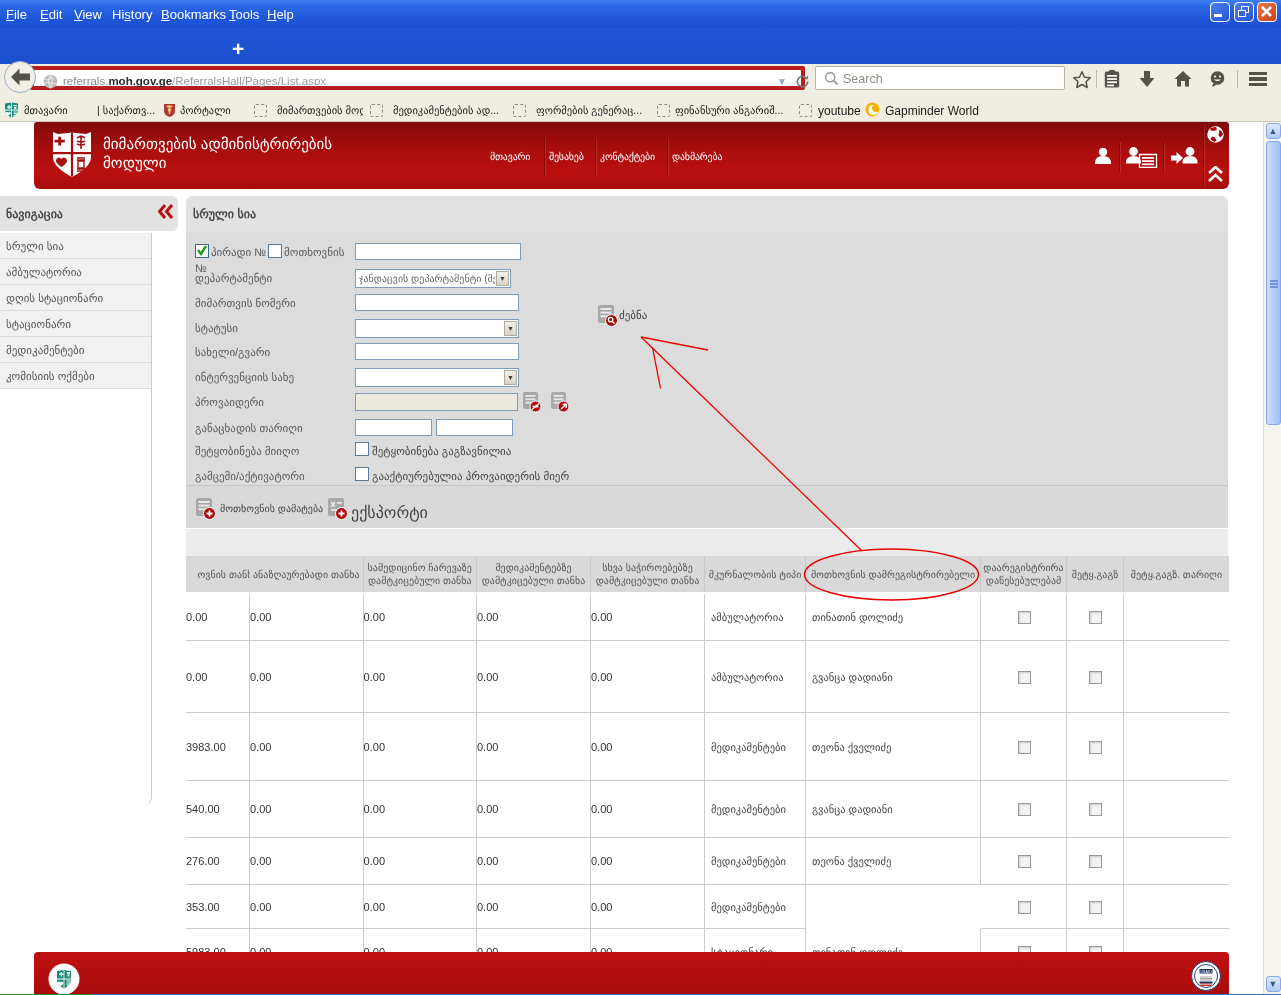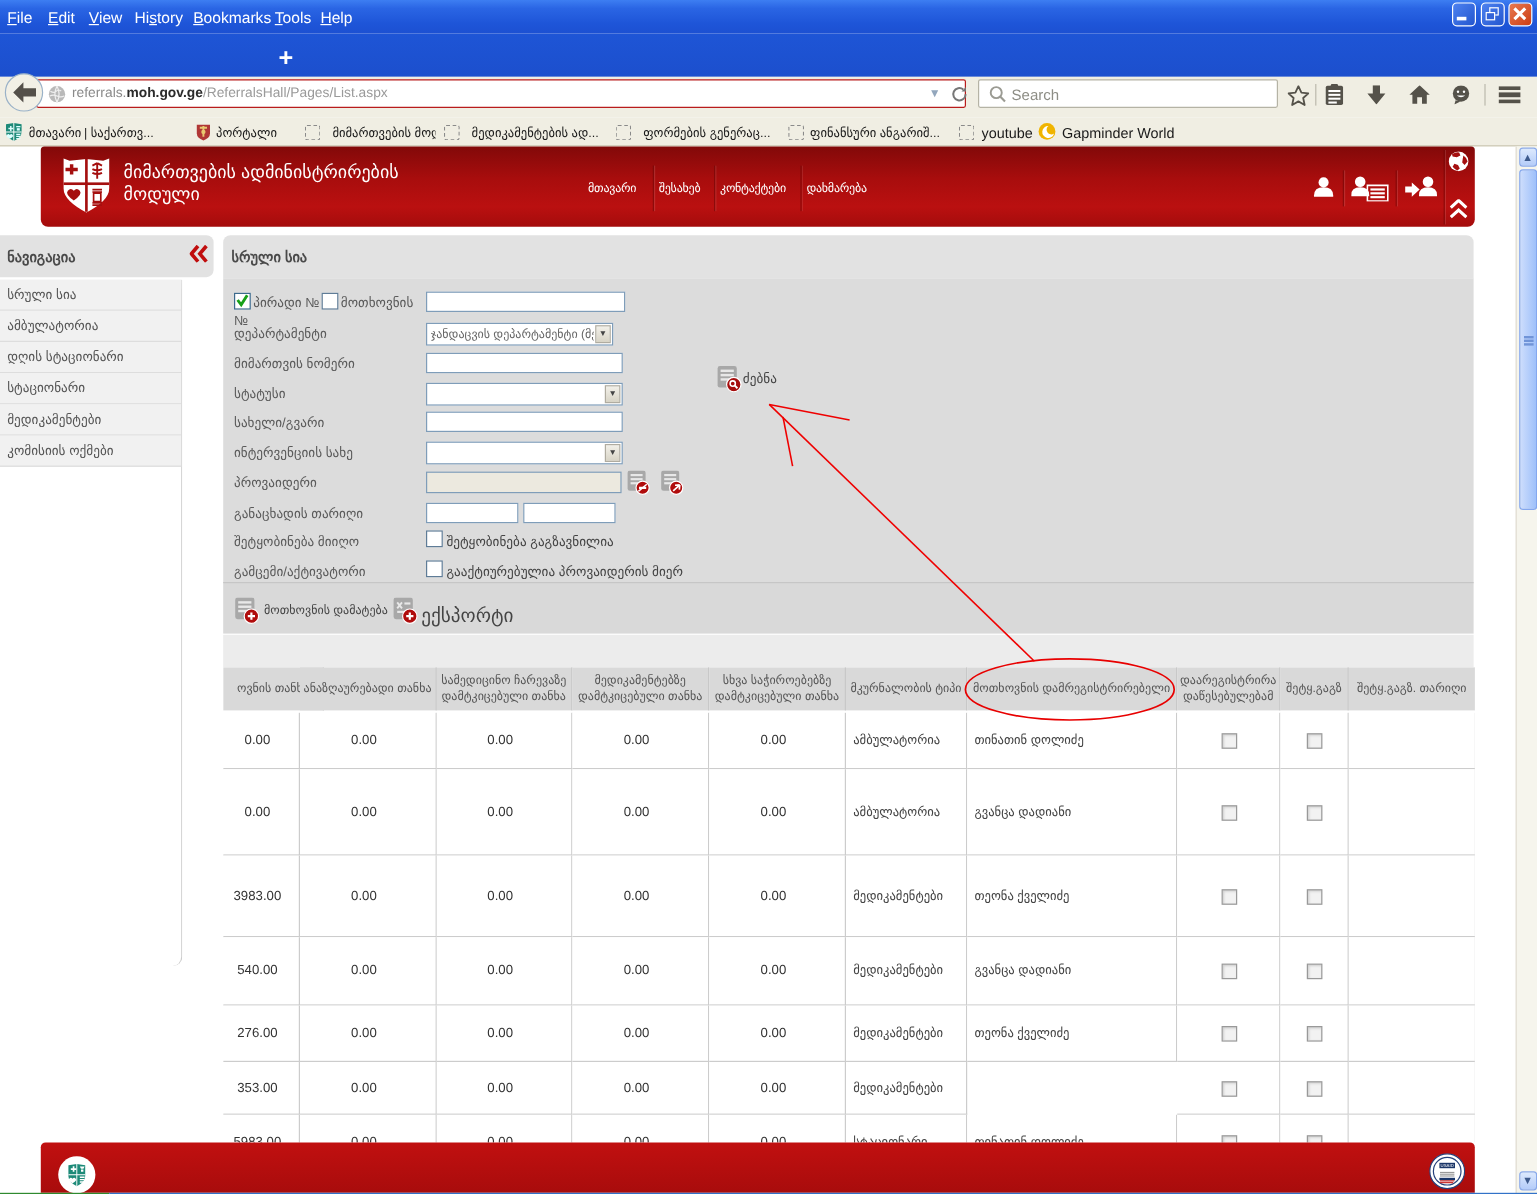--- a/index.html
+++ b/index.html
@@ -11,21 +11,21 @@
 #menubar .mi u{text-decoration:underline}
 .winbtn{position:absolute;top:2px;width:20px;height:20px;border:1.5px solid #fff;border-radius:4px;color:#fff}
 #tabbar{left:0;top:28px;width:1281px;height:36px;background:linear-gradient(180deg,#1e55d6,#1c4fcd)}
 #tab1{left:8px;top:3px;width:220px;height:33px;background:#f0efe8;border-radius:5px 5px 0 0;position:absolute}
 #tab1 .t{position:absolute;left:14px;top:9px;font-size:11.5px;color:#1c1c1c}
 #tab1 .x{position:absolute;left:199px;top:8px;font-size:12px;color:#777;font-weight:bold}
 #newtab{position:absolute;left:232px;top:9px;color:#fff;font-size:21px;font-weight:bold}
 #navbar{left:0;top:64px;width:1281px;height:34px;background:#f0eee3}
 #bookbar{left:0;top:98px;width:1281px;height:24px;background:#f0eee3;border-bottom:1px solid #ccc8b4}
 #backbtn{left:4px;top:61px;width:32px;height:32px;border-radius:50%;background:#f2f0e6;border:1.3px solid #9ab2c8}
-#urlbox{left:30px;top:66px;width:775px;height:24px;background:#fff;border:1px solid #b91c1c;border-radius:2px}
+#urlbox{left:30px;top:66px;width:775px;height:24px;background:#fff;border:4px solid #b91c1c;border-radius:2px}
 #searchbox{left:815px;top:66px;width:250px;height:24px;background:#fff;border:1px solid #b5b3a5;border-radius:2px}
 .bm{position:absolute;top:6px;font-size:10.5px;color:#1a1a1a;white-space:nowrap;overflow:hidden}
 .bmbox{position:absolute;top:6px;width:13px;height:13px;border:1px dashed #8a8a8a;background:none;border-radius:2px}
 
 #pagehead{left:34px;top:122px;width:1195px;height:67px;border-radius:3px 3px 6px 6px;background:linear-gradient(180deg,#820909 0%,#a80d0d 40%,#ba1010 75%,#a40c0c 100%)}
 #pagehead .title{position:absolute;left:69px;top:13px;color:#fff;font-weight:normal;font-size:15px;line-height:18.5px}
 .hnav{position:absolute;top:29px;color:#fff;font-size:10px;letter-spacing:-0.2px}
 .hsep{position:absolute;top:16px;width:1px;height:38px;background:rgba(105,8,8,0.55);box-shadow:1px 0 0 rgba(255,255,255,0.12)}
 #sidehead{left:0;top:196px;width:178px;height:35px;background:#e2e2e2;border-radius:0 6px 6px 0}
 #sidehead .t{position:absolute;left:6px;top:11px;font-weight:bold;font-size:12px;color:#4a4a4a}
@@ -38,21 +38,21 @@
 .inp{position:absolute;background:#fff;border:1px solid #7f9db9}
 .cb{position:absolute;width:14px;height:14px;background:#fff;border:1px solid #5f7c97}
 .sel{position:absolute;background:#fff;border:1px solid #7f9db9}
 .selbtn{position:absolute;right:1px;top:1px;bottom:1px;width:13px;background:linear-gradient(180deg,#f2f0e9,#d8d4c6);border:1px solid #b0aca0;font-size:7px;color:#444;text-align:center;line-height:14px}
 #btnband{left:186px;top:485px;width:1042px;height:43px;background:#d9d9d9;border-top:1px solid #c6c6c6}
 #striplight{left:186px;top:529px;width:1042px;height:27px;background:#ececec}
 
 #tbl{left:186px;top:556px;width:1043px;height:396px;overflow:hidden}
 .th{position:absolute;top:0;height:36px;background:#d9d9d9;font-size:10px;color:#555;text-align:center;border-right:1px solid #c8c8c8;display:flex;align-items:center;justify-content:center;line-height:13px}
 .td{position:absolute;background:#fff;border-right:1px solid #ccc;border-bottom:1px solid #ccc;font-size:11px;color:#333}
-.num{text-align:center;padding:4px 6px 0 0}
+.num{text-align:left;padding:4px 6px 0 0}
 .txt{text-align:left;padding:4px 0 0 6px;font-size:10.5px;color:#444}
 .gcb{position:absolute;width:13px;height:13px;border:1px solid #999;background:#f2f2f2;box-shadow:inset 1px 1px 2px rgba(0,0,0,0.15)}
 #footer{left:34px;top:952px;width:1195px;height:42px;border-radius:4px 4px 0 0;background:linear-gradient(180deg,#c11010,#a80c0c);color:#fff;text-align:center;font-size:10.4px}
 #scrollbar{left:1263px;top:122px;width:18px;height:873px;background:#f6f5ed;border-left:1px solid #e0ddd2}
 .sbtn{position:absolute;left:1.5px;width:15px;height:16px;background:linear-gradient(180deg,#dce9fd,#b4ccf9);border:1px solid #89a9ea;border-radius:3px;color:#3d5a8c;text-align:center;font-size:9px;font-weight:bold;line-height:15px}
 #sthumb{position:absolute;left:1.5px;top:19px;width:15px;height:284px;background:linear-gradient(90deg,#cdddfc,#9ec0fa);border:1px solid #84a7ee;border-radius:3px}
 </style></head>
 <body>
 
 <div id="menubar" class="abs">
@@ -139,21 +139,21 @@
  <svg style="position:absolute;left:4px;top:4px" width="15" height="16" viewBox="0 0 15 16">
       <path d="M1 1.5 L7.5 0.5 L14 1.5 L14 8 Q14 12.5 7.5 15.5 Q1 12.5 1 8 Z" fill="#1d8a78"></path>
       <path d="M7.1 0.5 h0.8 v15 h-0.8 Z M1 7.6 h13 v0.8 h-13 Z" fill="#fff"></path>
       <path d="M3 4.5 h1.4 v-1.4 h1.2 v1.4 h1.4 v1.2 h-1.4 v1.4 h-1.2 v-1.4 h-1.4 Z" fill="#dff"></path>
       <rect x="9.5" y="3" width="3.5" height="1.1" fill="#dff"></rect>
       <rect x="10" y="4.8" width="2.5" height="2" fill="#dff"></rect>
       <path d="M3 10.5 q1.2 -1.5 2.4 0 q1.2 1.5 -2.4 3.2 q-3.6 -1.7 -2.4 -3.2 q1.2 -1.5 2.4 0" fill="#dff" transform="translate(1.2,0)"></path>
       <path d="M9.5 10 h3.5 M9.5 11.7 h3.5 M9.5 13.4 h3.5" stroke="#dff" stroke-width="1"></path>
     </svg>
  <span class="bm" style="left:24px">მთავარი</span>
- <span class="bm" style="left:70px;width:71px">| საქართვ...</span>
+ <span class="bm" style="left:97px;width:71px">| საქართვ...</span>
  <svg style="position:absolute;left:162px;top:4px" width="15" height="16" viewBox="0 0 15 16">
       <path d="M2 2 h11 v7 q0 4 -5.5 6 q-5.5 -2 -5.5 -6 Z" fill="#b03636"></path>
       <path d="M4.5 4.5 h6 M7.5 3 v9" stroke="#e8c870" stroke-width="1.6"></path>
       <circle cx="7.5" cy="8" r="1.8" fill="#e8c870"></circle>
     </svg>
  <span class="bm" style="left:180px">პორტალი</span>
  <div class="bmbox" style="left:254px"></div>
     <span class="bm" style="left:277px;width:86px">მიმართვების მოდუ...</span>
  <div class="bmbox" style="left:370px"></div>
     <span class="bm" style="left:393px;width:112px">მედიკამენტების ად...</span>

